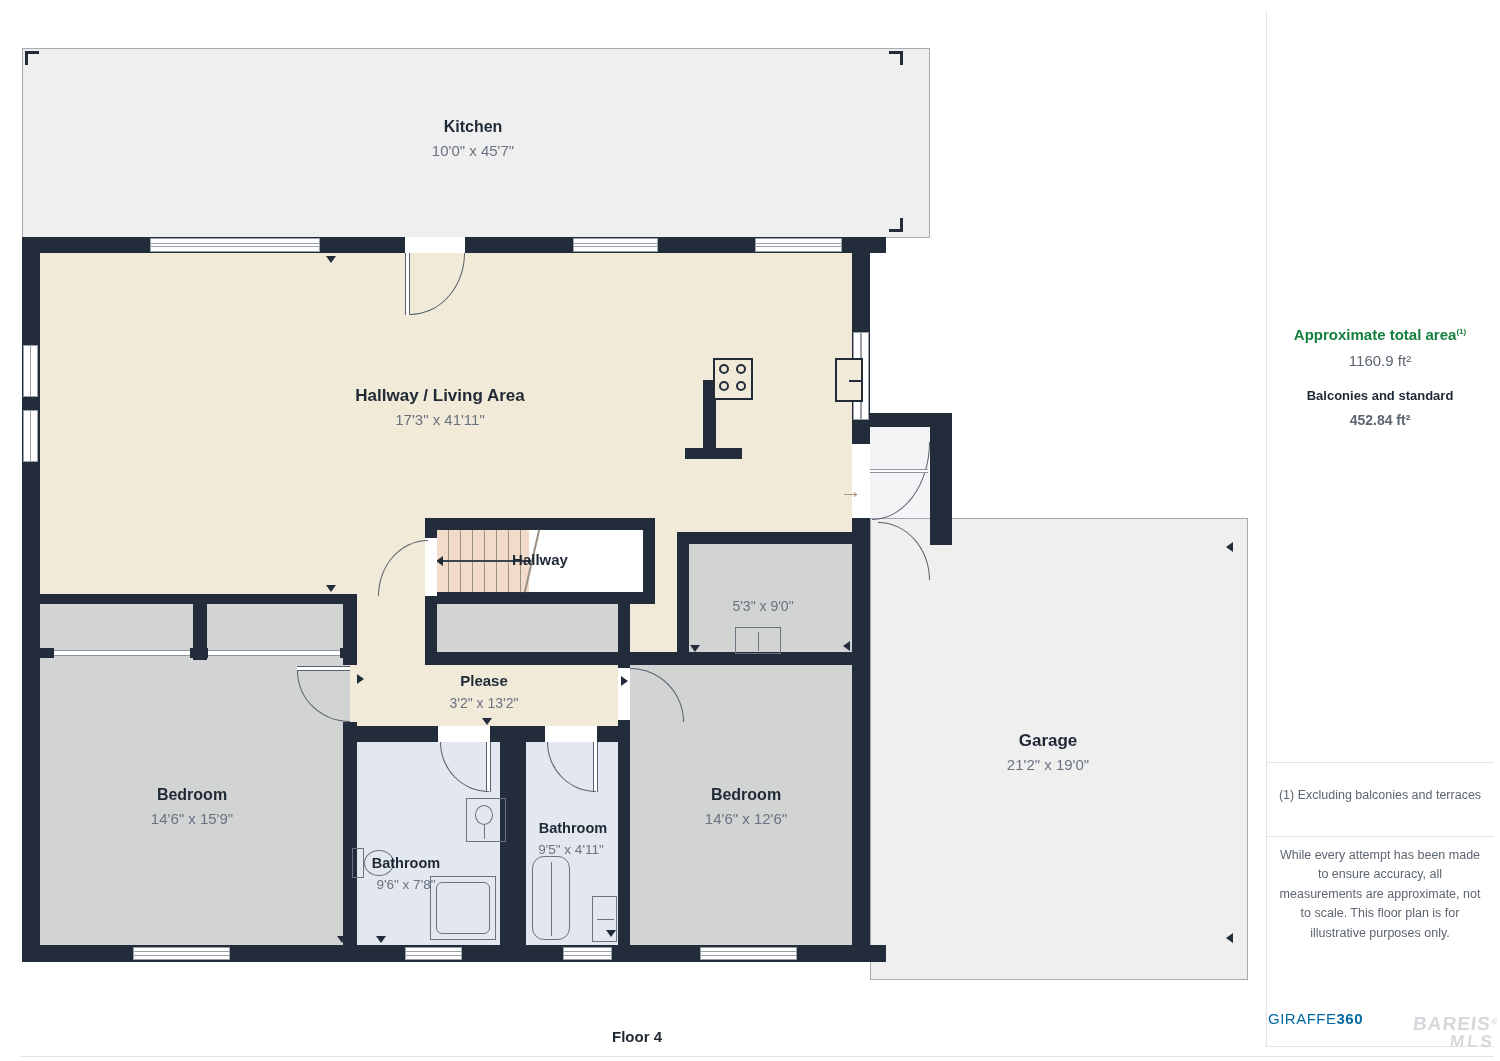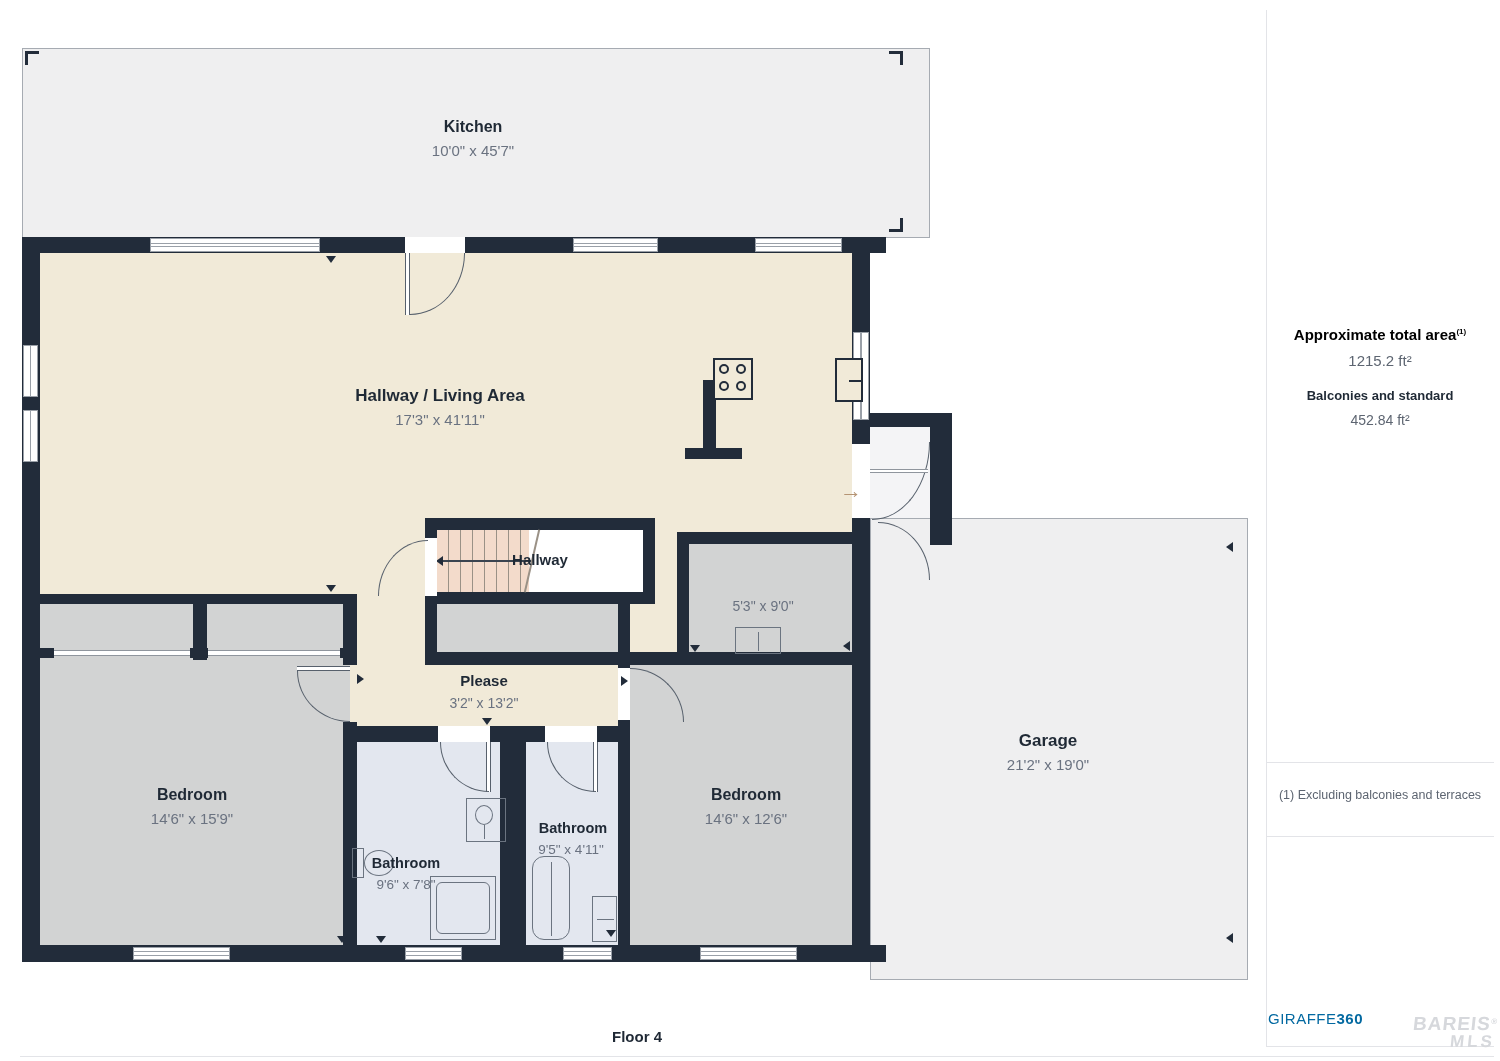--- a/index.html
+++ b/index.html
@@ -215,28 +215,29 @@
   <div class="dims" style="left:1048px;top:756px;font-size:15px;">21'2" x 19'0"</div>
 
   <div class="lbl" style="left:637px;top:1028px;font-size:15px;">Floor 4</div>
 
   <div class="line" style="left:1266px;top:10px;width:1px;height:1036px;"></div>
   <div class="line" style="left:1266px;top:762px;width:228px;height:1px;"></div>
   <div class="line" style="left:1266px;top:836px;width:228px;height:1px;"></div>
   <div class="line" style="left:1266px;top:1046px;width:228px;height:1px;"></div>
   <div class="line" style="left:20px;top:1056px;width:1474px;height:1px;"></div>
 
-  <div class="abs" style="left:1268px;top:326px;width:224px;text-align:center;font-size:15px;font-weight:700;color:#000000;">
+  <div class="abs" style="left:1268px;top:326px;width:224px;text-align:center;font-size:15px;font-weight:700;color:#15803d;">
     <span>Approximate total area</span><sup style="font-size:8px;">(1)</sup>
   </div>
-  <div class="side-txt" style="left:1268px;top:352px;width:224px;font-size:15px;">1215.2 ft²</div>
+  <div class="side-txt" style="left:1268px;top:352px;width:224px;font-size:15px;">1160.9 ft²</div>
   <div class="abs" style="left:1268px;top:388px;width:224px;text-align:center;font-size:13px;font-weight:700;color:#1f2935;">Balconies and standard</div>
-  <div class="side-txt" style="left:1268px;top:412px;width:224px;font-size:14px;">452.84 ft²</div>
+  <div class="side-txt" style="left:1268px;top:412px;width:224px;font-size:14px;font-weight:bold;">452.84 ft²</div>
 
   <div class="side-txt" style="left:1272px;top:788px;width:216px;font-size:12.5px;">(1) Excluding balconies and terraces</div>
+  <div class="side-txt" style="left:1276px;top:846px;width:208px;font-size:12.5px;line-height:1.55;">While every attempt has been made to ensure accuracy, all measurements are approximate, not to scale. This floor plan is for illustrative purposes only.</div>
 
   <div class="abs" style="left:1268px;top:1010px;width:224px;text-align:left;font-size:15px;color:#0369a1;letter-spacing:0.5px;">
     <span style="font-weight:500;">GIRAFFE</span><span style="font-weight:800;">360</span>
   </div>
 
   <div class="abs" style="left:1408px;top:1014px;width:88px;text-align:right;color:#d6d8dc;font-weight:800;line-height:1;transform:skewX(-6deg);">
     <div><span style="font-size:19px;letter-spacing:1px;">BAREIS</span><sup style="font-size:8px;">®</sup></div>
     <div style="font-size:17px;letter-spacing:3px;">MLS</div>
   </div>
 

